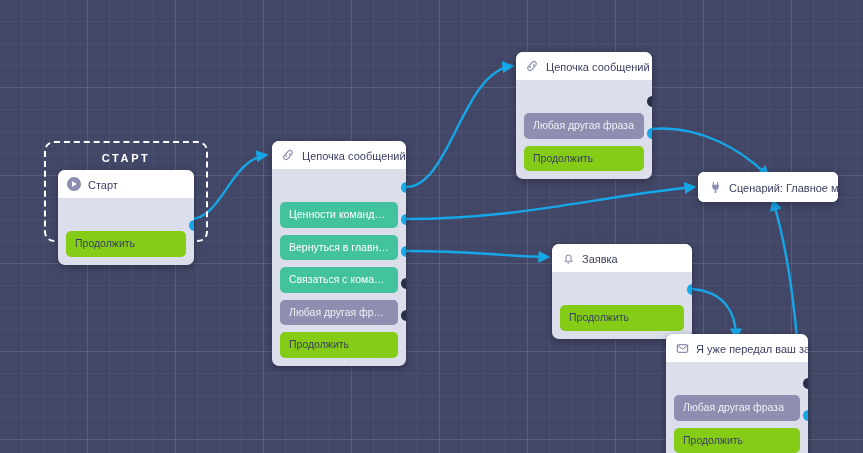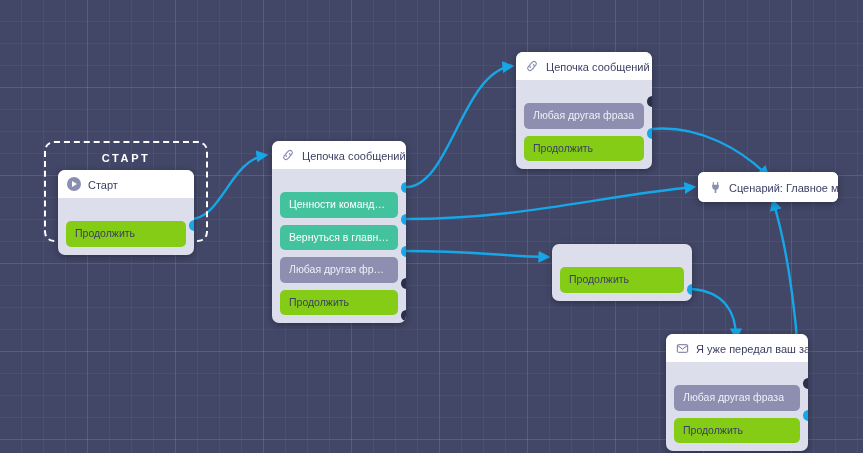--- a/index.html
+++ b/index.html
@@ -61,20 +61,21 @@
     display: flex;
     align-items: center;
     justify-content: center;
     color: #8a8eb0;
   }
   .node-body {
     padding: 23px 8px 8px 8px;
     display: flex;
     flex-direction: column;
     gap: 7px;
+    margin-top: 10px;
   }
   .btn {
     position: relative;
     border-radius: 5px;
     font-size: 10.5px;
     padding: 7px 9px;
     white-space: nowrap;
     overflow: hidden;
     text-overflow: ellipsis;
     line-height: 1.1;
@@ -193,20 +194,21 @@
         <svg width="14" height="14" viewBox="0 0 24 24" fill="none" stroke="#8a8eb0" stroke-width="2" stroke-linecap="round">
           <path d="M9.5 14.5 A4 4 0 0 1 9.5 8.5 L13 5 A4 4 0 0 1 18.6 10.6 L16.5 12.7"></path>
           <path d="M14.5 9.5 A4 4 0 0 1 14.5 15.5 L11 19 A4 4 0 0 1 5.4 13.4 L7.5 11.3"></path>
         </svg>
       </span>
       <span>Цепочка сообщений</span>
     </div>
     <div class="node-body">
       <div class="btn green">Ценности команды Заб…</div>
       <div class="btn green">Вернуться в главное ме…</div>
+      <div class="btn green">Связаться с командой</div>
       <div class="btn purple">Любая другая фраза</div>
       <div class="btn light">Продолжить</div>
     </div>
     <span class="port cyan" style="left:129px; top:41px;"></span>
     <span class="port cyan" style="left:129px; top:73px;"></span>
     <span class="port cyan" style="left:129px; top:105px;"></span>
     <span class="port dark" style="left:129px; top:137px;"></span>
     <span class="port dark" style="left:129px; top:169px;"></span>
   </div>
 
@@ -233,20 +235,29 @@
       <span class="hdr-icon">
         <svg width="13" height="13" viewBox="0 0 24 24" fill="#8a8eb0">
           <path d="M7 2 h2 v5 h6 V2 h2 v5 h1.2 v3.2 a6 6 0 0 1 -4.7 5.85 V22 h-3 v-5.95 A6 6 0 0 1 5.8 10.2 V7 H7 z"></path>
         </svg>
       </span>
       <span>Сценарий: Главное ме…</span>
     </div>
   </div>
 
   <div class="node" style="left:552px; top:244px; width:140px;">
+    <div class="node-header">
+      <span class="hdr-icon">
+        <svg width="13" height="13" viewBox="0 0 24 24" fill="none" stroke="#8a8eb0" stroke-width="1.9" stroke-linejoin="round">
+          <path d="M5.5 17 h13 l-1.8 -2.4 V10.2 a4.7 4.7 0 0 0 -9.4 0 v4.4 z"></path>
+          <path d="M10.2 19.3 a2 2 0 0 0 3.6 0"></path>
+        </svg>
+      </span>
+      <span>Заявка</span>
+    </div>
     <div class="node-body">
       <div class="btn light">Продолжить</div>
     </div>
     <span class="port cyan" style="left:135px; top:40px;"></span>
   </div>
 
   <div class="node" style="left:666px; top:334px; width:142px;">
     <div class="node-header">
       <span class="hdr-icon">
         <svg width="13" height="13" viewBox="0 0 24 24" fill="none" stroke="#6b6f93" stroke-width="1.8" stroke-linejoin="round">

